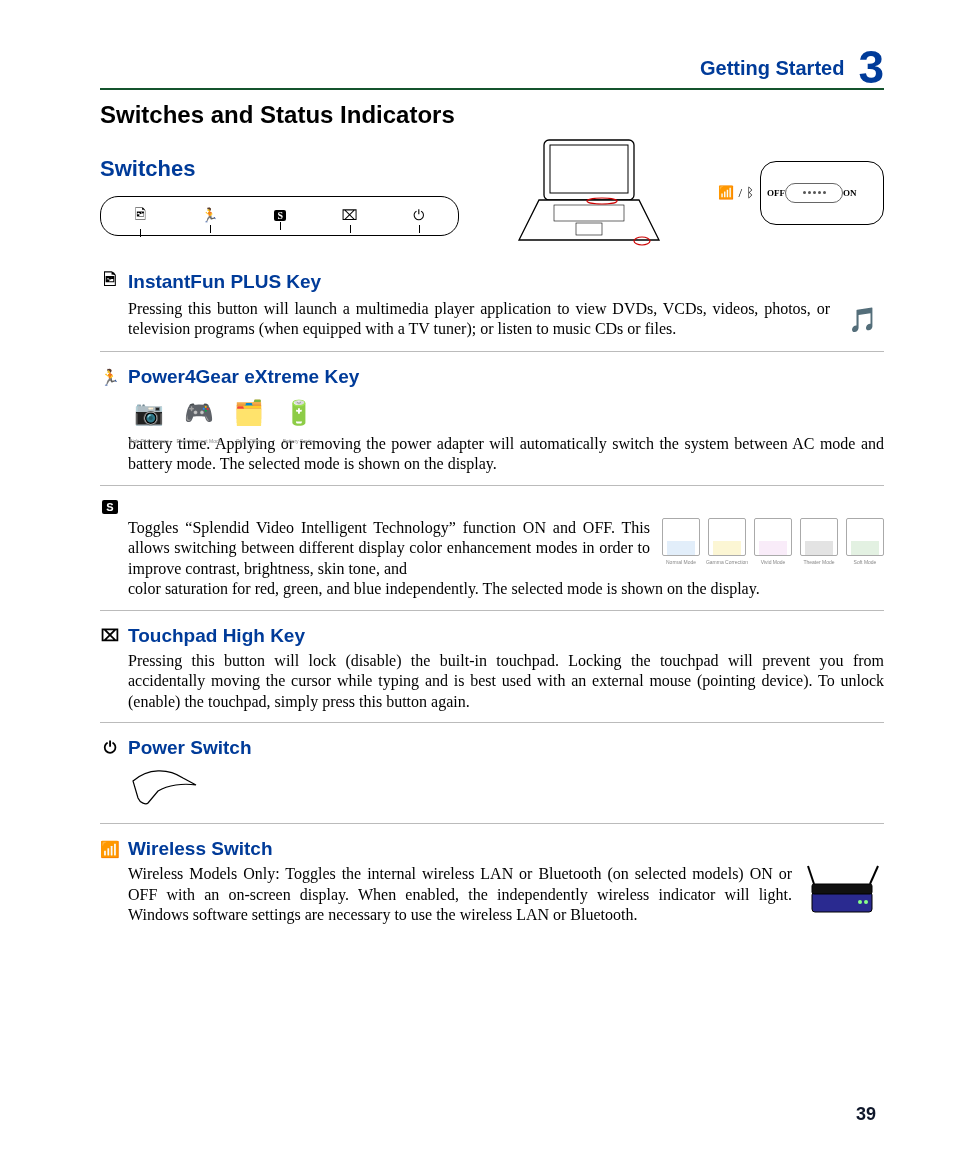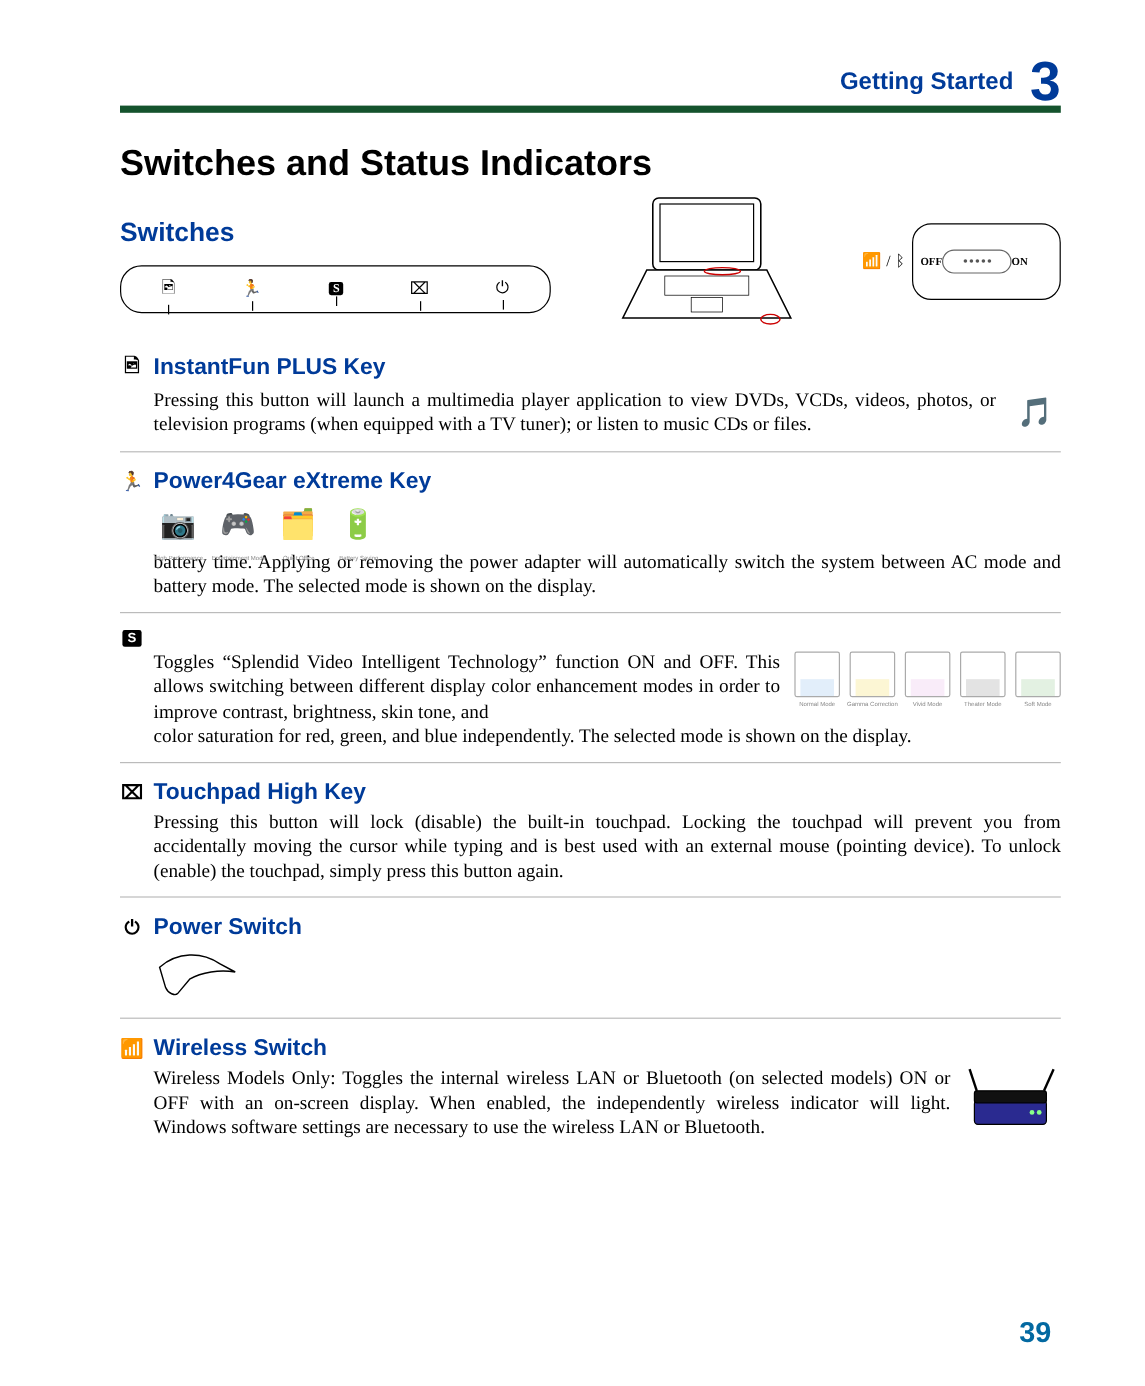--- a/index.html
+++ b/index.html
@@ -13,23 +13,23 @@
     box-sizing: border-box;
     width: 954px;
     min-height: 1155px;
     padding: 40px 70px 20px 100px;
     position: relative;
   }
   .header-row {
     display: flex;
     align-items: flex-end;
     justify-content: flex-end;
-    border-bottom: 6px solid #14532d;
+    border-bottom: 2px solid #14532d;
     padding-bottom: 2px;
-    margin-bottom: 26px;
+    margin-bottom: 11px;
   }
   .header-title {
     font-family: Arial, Helvetica, sans-serif;
     font-weight: bold;
     color: #003b99;
     font-size: 20px;
     margin-right: 14px;
     position: relative;
     top: -6px;
   }
@@ -38,21 +38,21 @@
     font-weight: 900;
     color: #003b99;
     font-size: 46px;
     line-height: 1;
     position: relative;
     top: 4px;
   }
   h1.section-title {
     font-family: Arial, Helvetica, sans-serif;
     font-weight: 800;
-    font-size: 30px;
+    font-size: 24px;
     margin: 4px 0 2px 0;
   }
   h2.subsection-title {
     font-family: Arial, Helvetica, sans-serif;
     font-weight: 800;
     color: #003b99;
     font-size: 22px;
     margin: 6px 0 8px 0;
   }
   .diagram-row {
@@ -188,22 +188,22 @@
   .c3 { background: #f5e0f5; }
   .c4 { background: #d0d0d0; }
   .c5 { background: #d0e8cf; }
 
   .page-number {
     position: absolute;
     bottom: 30px;
     right: 78px;
     font-family: Arial, Helvetica, sans-serif;
     font-weight: 900;
-    color: #0369a1;
-    font-size: 24px;
+    color: #0f172a;
+    font-size: 18px;
   }
 </style>
 </head>
 <body>
 
 <div class="page">
 
   <div class="header-row">
     <span class="header-title">Getting Started</span>
     <span class="header-number">3</span>

